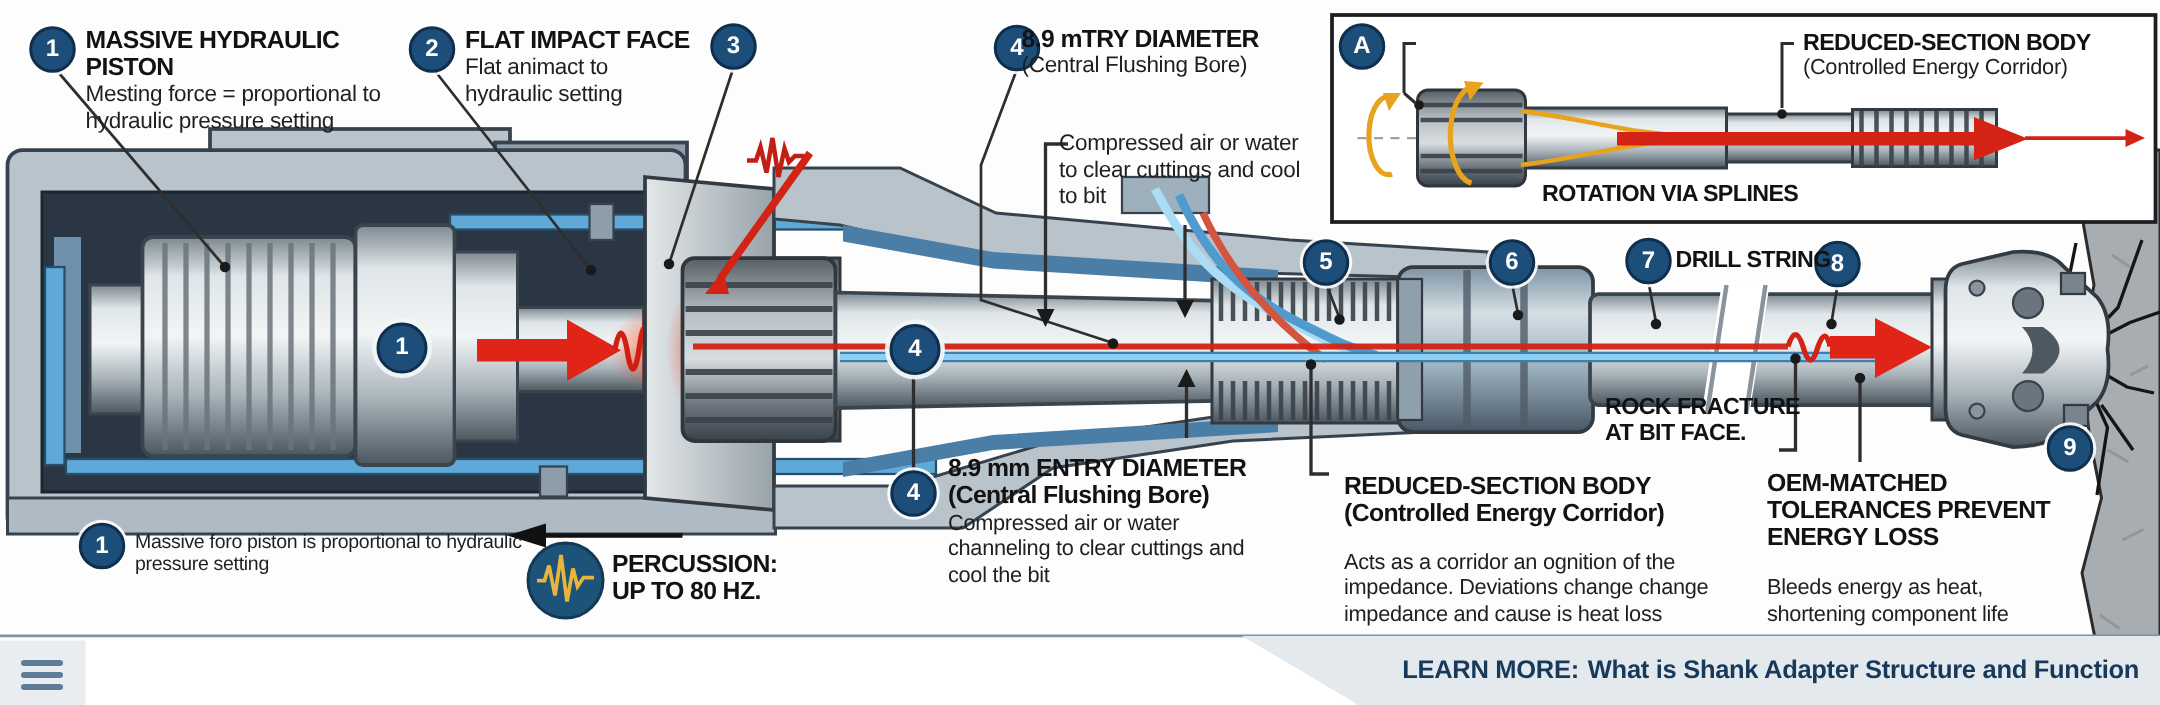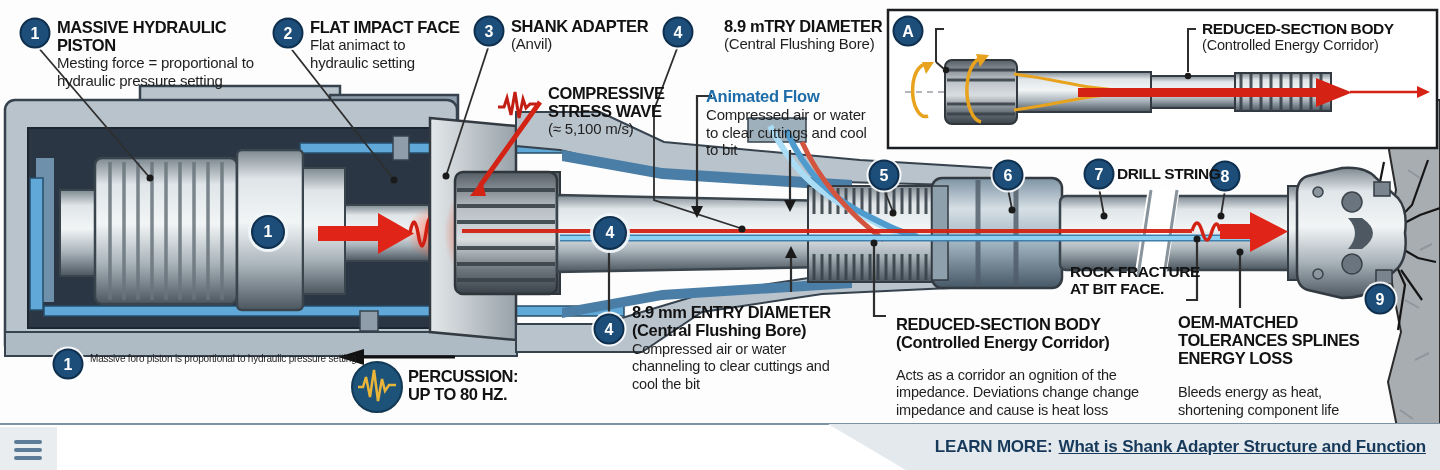--- a/index.html
+++ b/index.html
@@ -21,21 +21,21 @@
   .footer-line{position:absolute;left:0;top:423px;width:1440px;height:2px;background:#7e93a4;z-index:7;}
   .footer-white{position:absolute;left:0;top:425px;width:1440px;height:45px;background:#fff;z-index:7;}
   .footer-band{position:absolute;left:0;top:424px;width:1440px;height:46px;background:#e4e9ee;
                clip-path:polygon(57.5% 0,100% 0,100% 100%,62.9% 100%);z-index:8;}
   .hamburger{position:absolute;left:0;top:427px;width:57px;height:43px;background:#e9edf0;
              z-index:9;cursor:pointer;}
   .hamburger span{position:absolute;left:14px;width:28px;height:3.5px;background:#5e7b97;border-radius:2px;}
   .footer-text{position:absolute;top:437px;right:14px;z-index:9;font-size:17px;color:#17395a;
                letter-spacing:-0.2px;white-space:nowrap;}
   .footer-text b{font-weight:bold;margin-right:6px;margin-top:36px;}
-  .footer-text a{color:#17395a;text-decoration:underline;cursor:pointer;font-weight:600;}
+  .footer-text a{color:#17395a;cursor:pointer;font-weight:600;}
   .txt{z-index:5;}
 </style>
 </head>
 <body>
 
 <div id="stage">
 
   <svg width="1440" height="470" viewBox="0 0 1440 470">
     <defs>
       <linearGradient id="metalH" x1="0" y1="0" x2="0" y2="1">
@@ -284,60 +284,52 @@
   <div class="badge txt" style="left:609px;top:329px">4</div>
 
   <div class="abs txt" style="left:310px;top:18px;width:170px">
     <div class="title">FLAT IMPACT FACE</div>
     <div class="desc" style="width:140px">Flat animact to hydraulic setting</div>
   </div>
   <div class="abs txt" style="left:57px;top:18px;width:230px">
     <div class="title">MASSIVE HYDRAULIC PISTON</div>
     <div class="desc" style="width:212px">Mesting force = proportional to hydraulic pressure setting</div>
   </div>
-  <div class="abs txt" style="left:511px;top:17px;width:160px">
-    <div class="title">SHANK ADAPTER</div>
-    <div class="desc">(Anvil)</div>
-  </div>
-  <div class="abs txt" style="left:724px;top:17px;width:190px">
+  <div class="abs txt" style="left:681px;top:17px;width:190px">
     <div class="title">8.9 mTRY DIAMETER</div>
     <div class="desc">(Central Flushing Bore)</div>
   </div>
-  <div class="abs txt" style="left:548px;top:84px;width:140px">
-    <div class="title">COMPRESSIVE STRESS WAVE</div>
-    <div class="desc">(≈ 5,100 m/s)</div>
-  </div>
   <div class="abs txt" style="left:706px;top:87px;width:175px">
-    <div class="blue-title">Animated Flow</div>
     <div class="desc" style="width:170px">Compressed air or water to clear cuttings and cool to bit</div>
   </div>
 
   <div class="abs txt" style="left:1202px;top:20px;width:235px">
     <div class="title sm">REDUCED-SECTION BODY</div>
     <div class="desc sm">(Controlled Energy Corridor)</div>
   </div>
+  <div class="abs txt title sm" style="left:1028px;top:121px">ROTATION VIA SPLINES</div>
 
   <div class="abs txt title sm" style="left:1117px;top:165px">DRILL STRING</div>
   <div class="abs txt title sm" style="left:1070px;top:263px;width:135px">ROCK FRACTURE AT BIT FACE.</div>
 
   <div class="abs txt" style="left:632px;top:303px;width:210px">
     <div class="title">8.9 mm ENTRY DIAMETER</div>
     <div class="title">(Central Flushing Bore)</div>
     <div class="desc sm" style="width:205px;margin-top:2px">Compressed air or water channeling to clear cuttings and cool the bit</div>
   </div>
   <div class="abs txt" style="left:896px;top:315px;width:280px">
     <div class="title">REDUCED-SECTION BODY</div>
     <div class="title">(Controlled Energy Corridor)</div>
     <div class="desc sm" style="width:268px;margin-top:16px">Acts as a corridor an ognition of the impedance. Deviations change change impedance and cause is heat loss</div>
   </div>
   <div class="abs txt" style="left:1178px;top:313px;width:230px">
-    <div class="title" style="width:225px">OEM-MATCHED TOLERANCES SPLINES ENERGY LOSS</div>
+    <div class="title" style="width:225px">OEM-MATCHED TOLERANCES PREVENT ENERGY LOSS</div>
     <div class="desc sm" style="width:205px;margin-top:17px">Bleeds energy as heat, shortening component life</div>
   </div>
-  <div class="abs txt desc" style="left:90px;top:353px;width:300px;font-size:10px">Massive foro piston is proportional to hydraulic pressure setting</div>
+  <div class="abs txt desc" style="left:90px;top:353px;width:300px;font-size:13px">Massive foro piston is proportional to hydraulic pressure setting</div>
   <div class="abs txt" style="left:408px;top:367px">
     <div class="title">PERCUSSION:</div>
     <div class="title">UP TO 80 HZ.</div>
   </div>
 
   <div class="footer-line"></div>
   <div class="footer-white"></div>
   <div class="footer-band"></div>
   <div class="hamburger">
     <span style="top:13px"></span>

